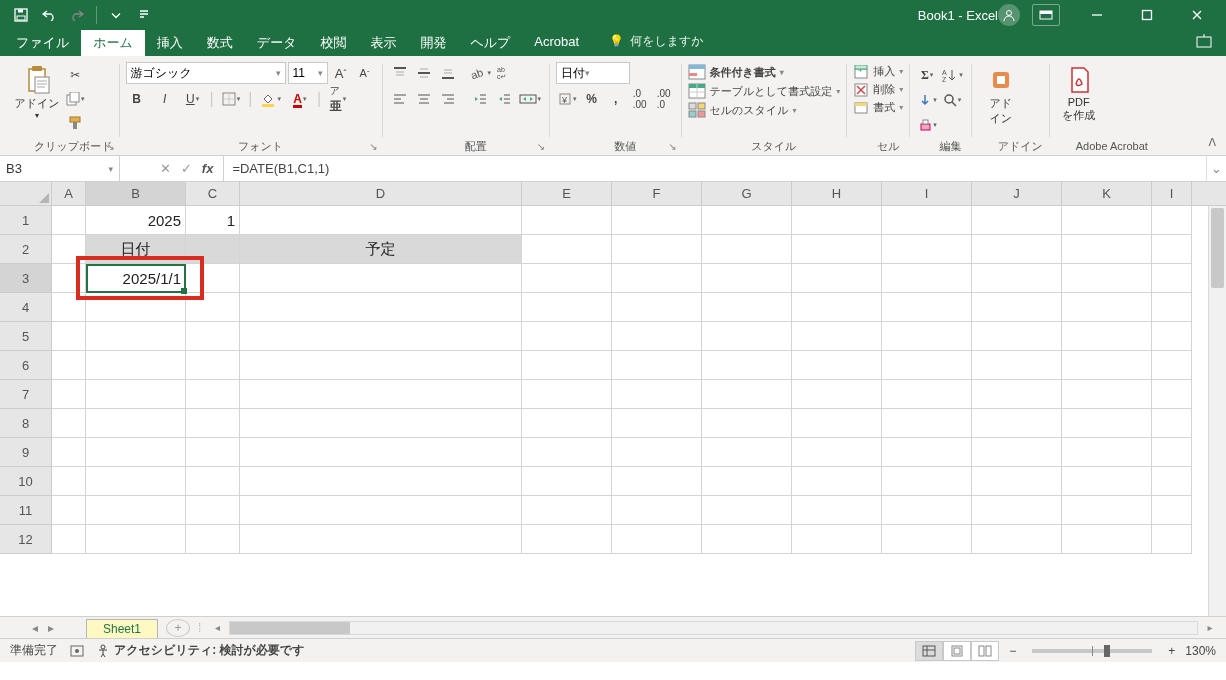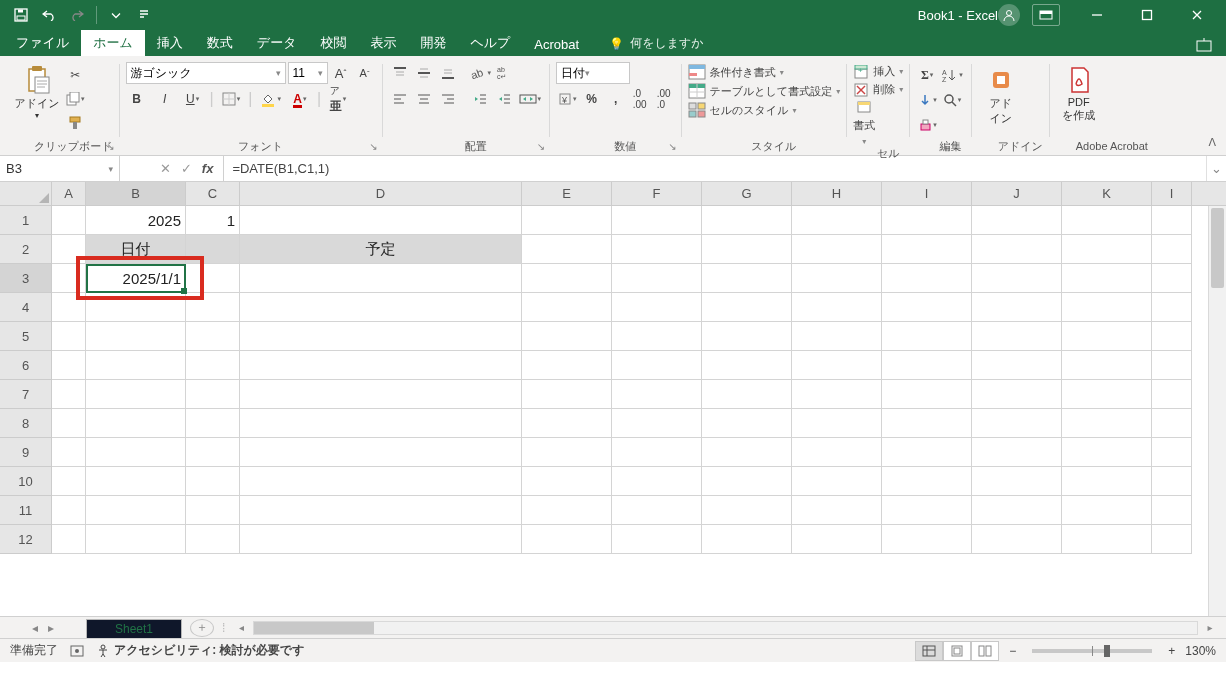--- a/index.html
+++ b/index.html
@@ -10,21 +10,21 @@
 .qat { display:flex; align-items:center; gap:6px; padding:0 10px; }
 .qat .btn { width:22px; height:22px; display:flex; align-items:center; justify-content:center; border-radius:2px; }
 .qat .sep { width:1px; height:18px; background:rgba(255,255,255,.3); margin:0 2px; }
 .title-center { flex:1; text-align:right; font-size:13px; }
 .title-right { display:flex; align-items:center; gap:4px; padding-right:6px; }
 .title-right .wbtn { width:46px; height:30px; display:flex; align-items:center; justify-content:center; }
 .user-circ { width:22px; height:22px; border-radius:50%; background:rgba(255,255,255,.25); display:flex; align-items:center; justify-content:center; margin-right:8px; }
 .ribbon-mode { width:28px; height:22px; border:1px solid rgba(255,255,255,.4); border-radius:2px; display:flex; align-items:center; justify-content:center; margin-right:10px; }
 
 
-.tabs { height:26px; background:#1e6f42; display:flex; align-items:flex-end; color:#fff; font-size:13px; padding-left:4px;}
+.tabs { height:26px; background:#1e6f42; display:flex; color:#fff; font-size:13px; padding-left:4px;}
 .tab { padding:4px 12px; cursor:pointer; }
 .tab.active { background:#fff; color:#1e6f42; font-weight:500; }
 .tell-me { display:flex; align-items:center; gap:6px; margin-left:18px; color:#e8f3ec; font-size:12px; padding-bottom:4px;}
 .tabs-right { margin-left:auto; padding:4px 14px; }
 
 
 .ribbon { height:100px; background:#f3f2f1; border-bottom:1px solid #d0d0d0; display:flex; padding:4px 8px 0 8px; position:relative;}
 .group { display:flex; flex-direction:column; position:relative; padding:0 6px; }
 .group-body { flex:1; display:flex; align-items:flex-start; gap:4px; }
 .group-label { height:18px; display:flex; align-items:center; justify-content:center; font-size:11px; color:#555; gap:4px; position:relative;margin-left:20px;}
@@ -72,21 +72,21 @@
 .grid-scroll-v .thumb { position:absolute; left:2px; right:2px; top:2px; height:80px; background:#c8c8c8; border-radius:2px;}
 
 .sel-outline { position:absolute; border:2px solid #217346; pointer-events:none; }
 .sel-outline::after { content:""; position:absolute; right:-3px; bottom:-3px; width:6px; height:6px; background:#217346; }
 
 .redbox { position:absolute; border:4px solid #d92b1f; pointer-events:none; }
 
 
 .sheetbar { height:22px; display:flex; align-items:center; background:#f3f2f1; border-top:1px solid #d0d0d0; font-size:12px;}
 .sheet-nav { width:86px; display:flex; align-items:center; justify-content:center; gap:10px; color:#888;}
-.sheet-tab { background:#0f172a; border:1px solid #b6b6b6; border-bottom:none; padding:2px 28px; color:#217346; font-size:12px; position:relative; top:1px;}
+.sheet-tab { background:#fef9c3; border:1px solid #b6b6b6; border-bottom:none; padding:2px 16px; color:#217346; font-size:12px; position:relative; top:1px;}
 .sheet-add { width:24px; height:18px; border:1px solid #c8c8c8; border-radius:50%; display:flex; align-items:center; justify-content:center; margin-left:8px; color:#888; font-size:12px;}
 .hscroll { flex:1; display:flex; align-items:center; padding:0 8px;}
 .hscroll .track { flex:1; height:14px; background:#f1f1f1; border:1px solid #d9d9d9; position:relative; margin:0 4px;}
 .hscroll .track .thumb { position:absolute; left:0; top:0; bottom:0; width:120px; background:#c8c8c8;}
 .hscroll .arr { width:16px; text-align:center; color:#888; font-size:10px;}
 
 
 .status { height:24px; background:#f3f2f1; border-top:1px solid #d0d0d0; display:flex; align-items:center; font-size:12px; color:#444; padding:0 10px;}
 .status .left { display:flex; align-items:center; gap:12px;}
 .status .right { margin-left:auto; display:flex; align-items:center; gap:10px;}
@@ -411,21 +411,21 @@
     </div>
     <div class="group-label">
         <span>数値</span>
         <span class="launcher">↘</span>
       </div>
   </div>
   <div class="vsep"></div>
 
   <div class="group">
     <div class="group-body stack" style="gap:3px; padding-top:4px;">
-      <div class="row" style="gap:4px;">
+      <div class="row" style="gap:4px;font-weight:bold;">
         <svg width="18" height="16">
             <rect x="1" y="1" width="16" height="14" fill="#fff" stroke="#888"></rect>
             <rect x="1" y="1" width="16" height="4" fill="#7fb8e0"></rect>
             <rect x="1" y="9" width="8" height="3" fill="#e88"></rect>
           </svg>
         <span class="txt-label">条件付き書式</span>
           <span style="font-size:8px;color:#888;">▾</span>
       </div>
       <div class="row" style="gap:4px;">
         <svg width="18" height="16">
@@ -467,21 +467,21 @@
         </div>
       <div class="row" style="gap:4px;">
           <svg width="16" height="14">
             <rect x="2" y="1" width="12" height="12" fill="#fff" stroke="#888"></rect>
             <line x1="4" y1="3" x2="12" y2="11" stroke="#c44" stroke-width="1.5"></line>
             <line x1="12" y1="3" x2="4" y2="11" stroke="#c44" stroke-width="1.5"></line>
           </svg>
           <span class="txt-label">削除</span>
           <span style="font-size:8px;color:#888;">▾</span>
         </div>
-      <div class="row" style="gap:4px;flex-direction:column;">
+      <div class="row" style="gap:4px;">
           <svg width="16" height="14">
             <rect x="2" y="2" width="12" height="10" fill="#fff" stroke="#888"></rect>
             <rect x="2" y="2" width="12" height="3" fill="#f7d774"></rect>
           </svg>
           <span class="txt-label">書式</span>
           <span style="font-size:8px;color:#888;">▾</span>
         </div>
     </div>
     <div class="group-label">
         <span>セル</span>

